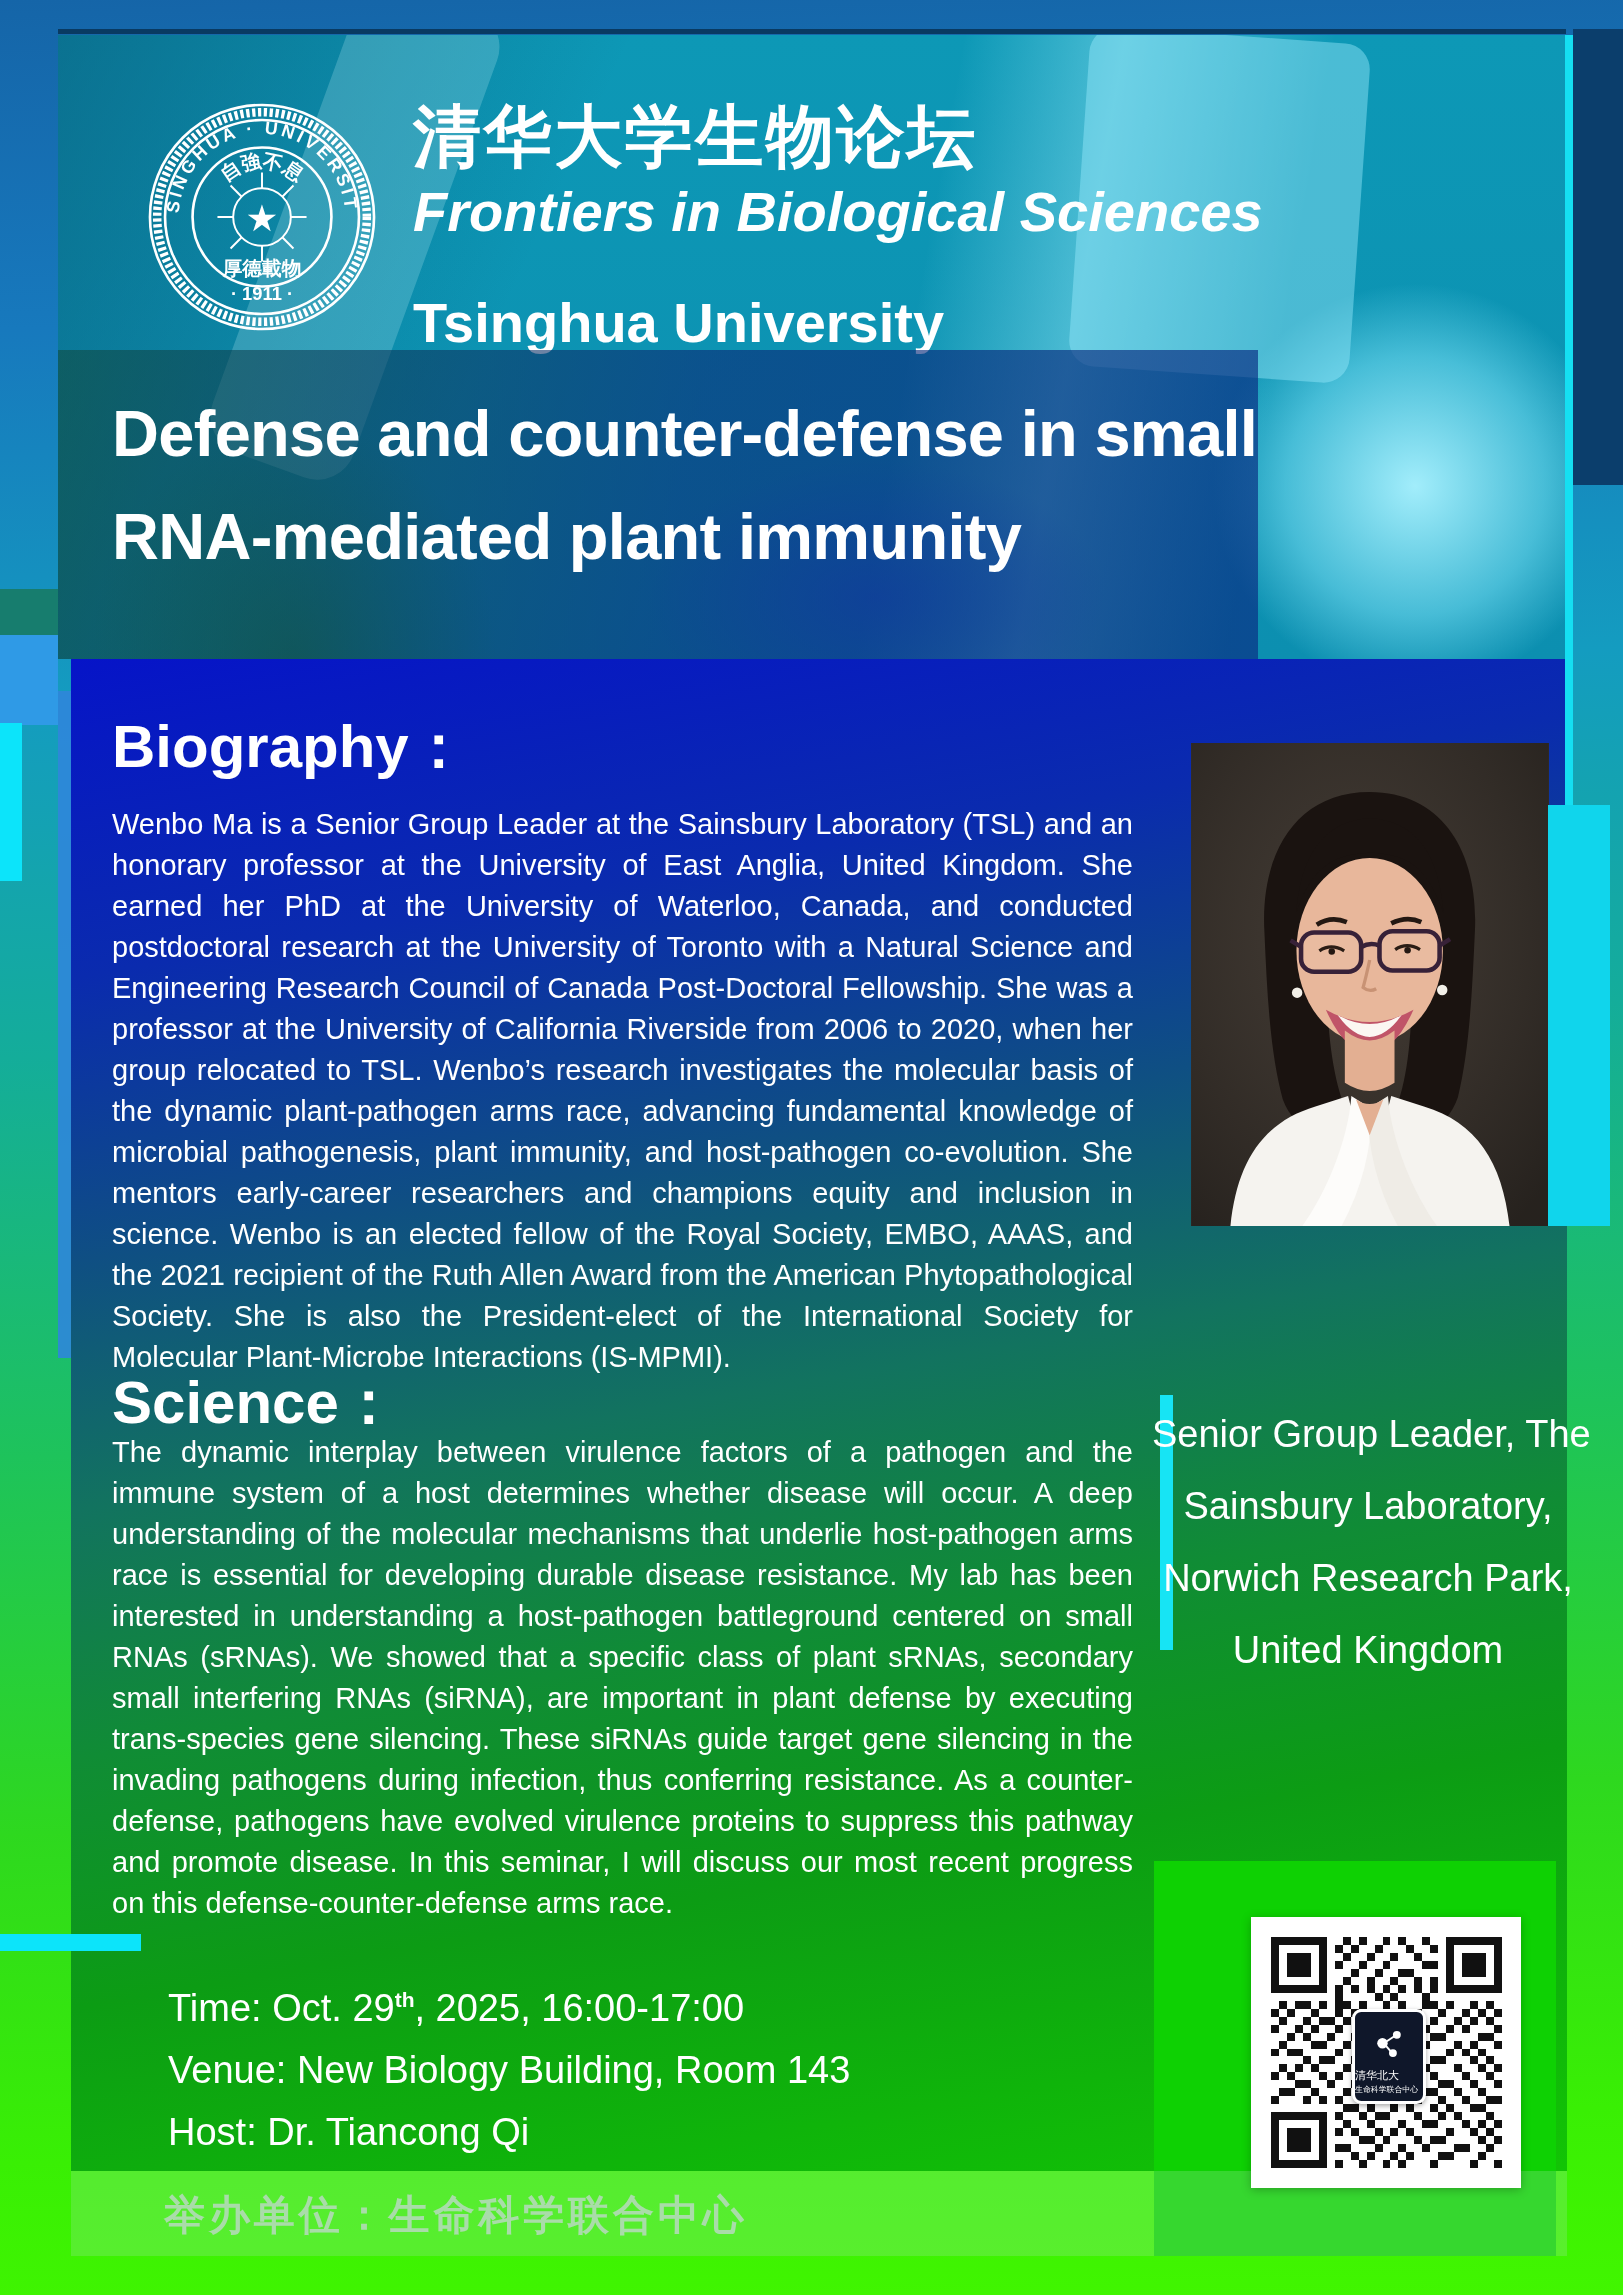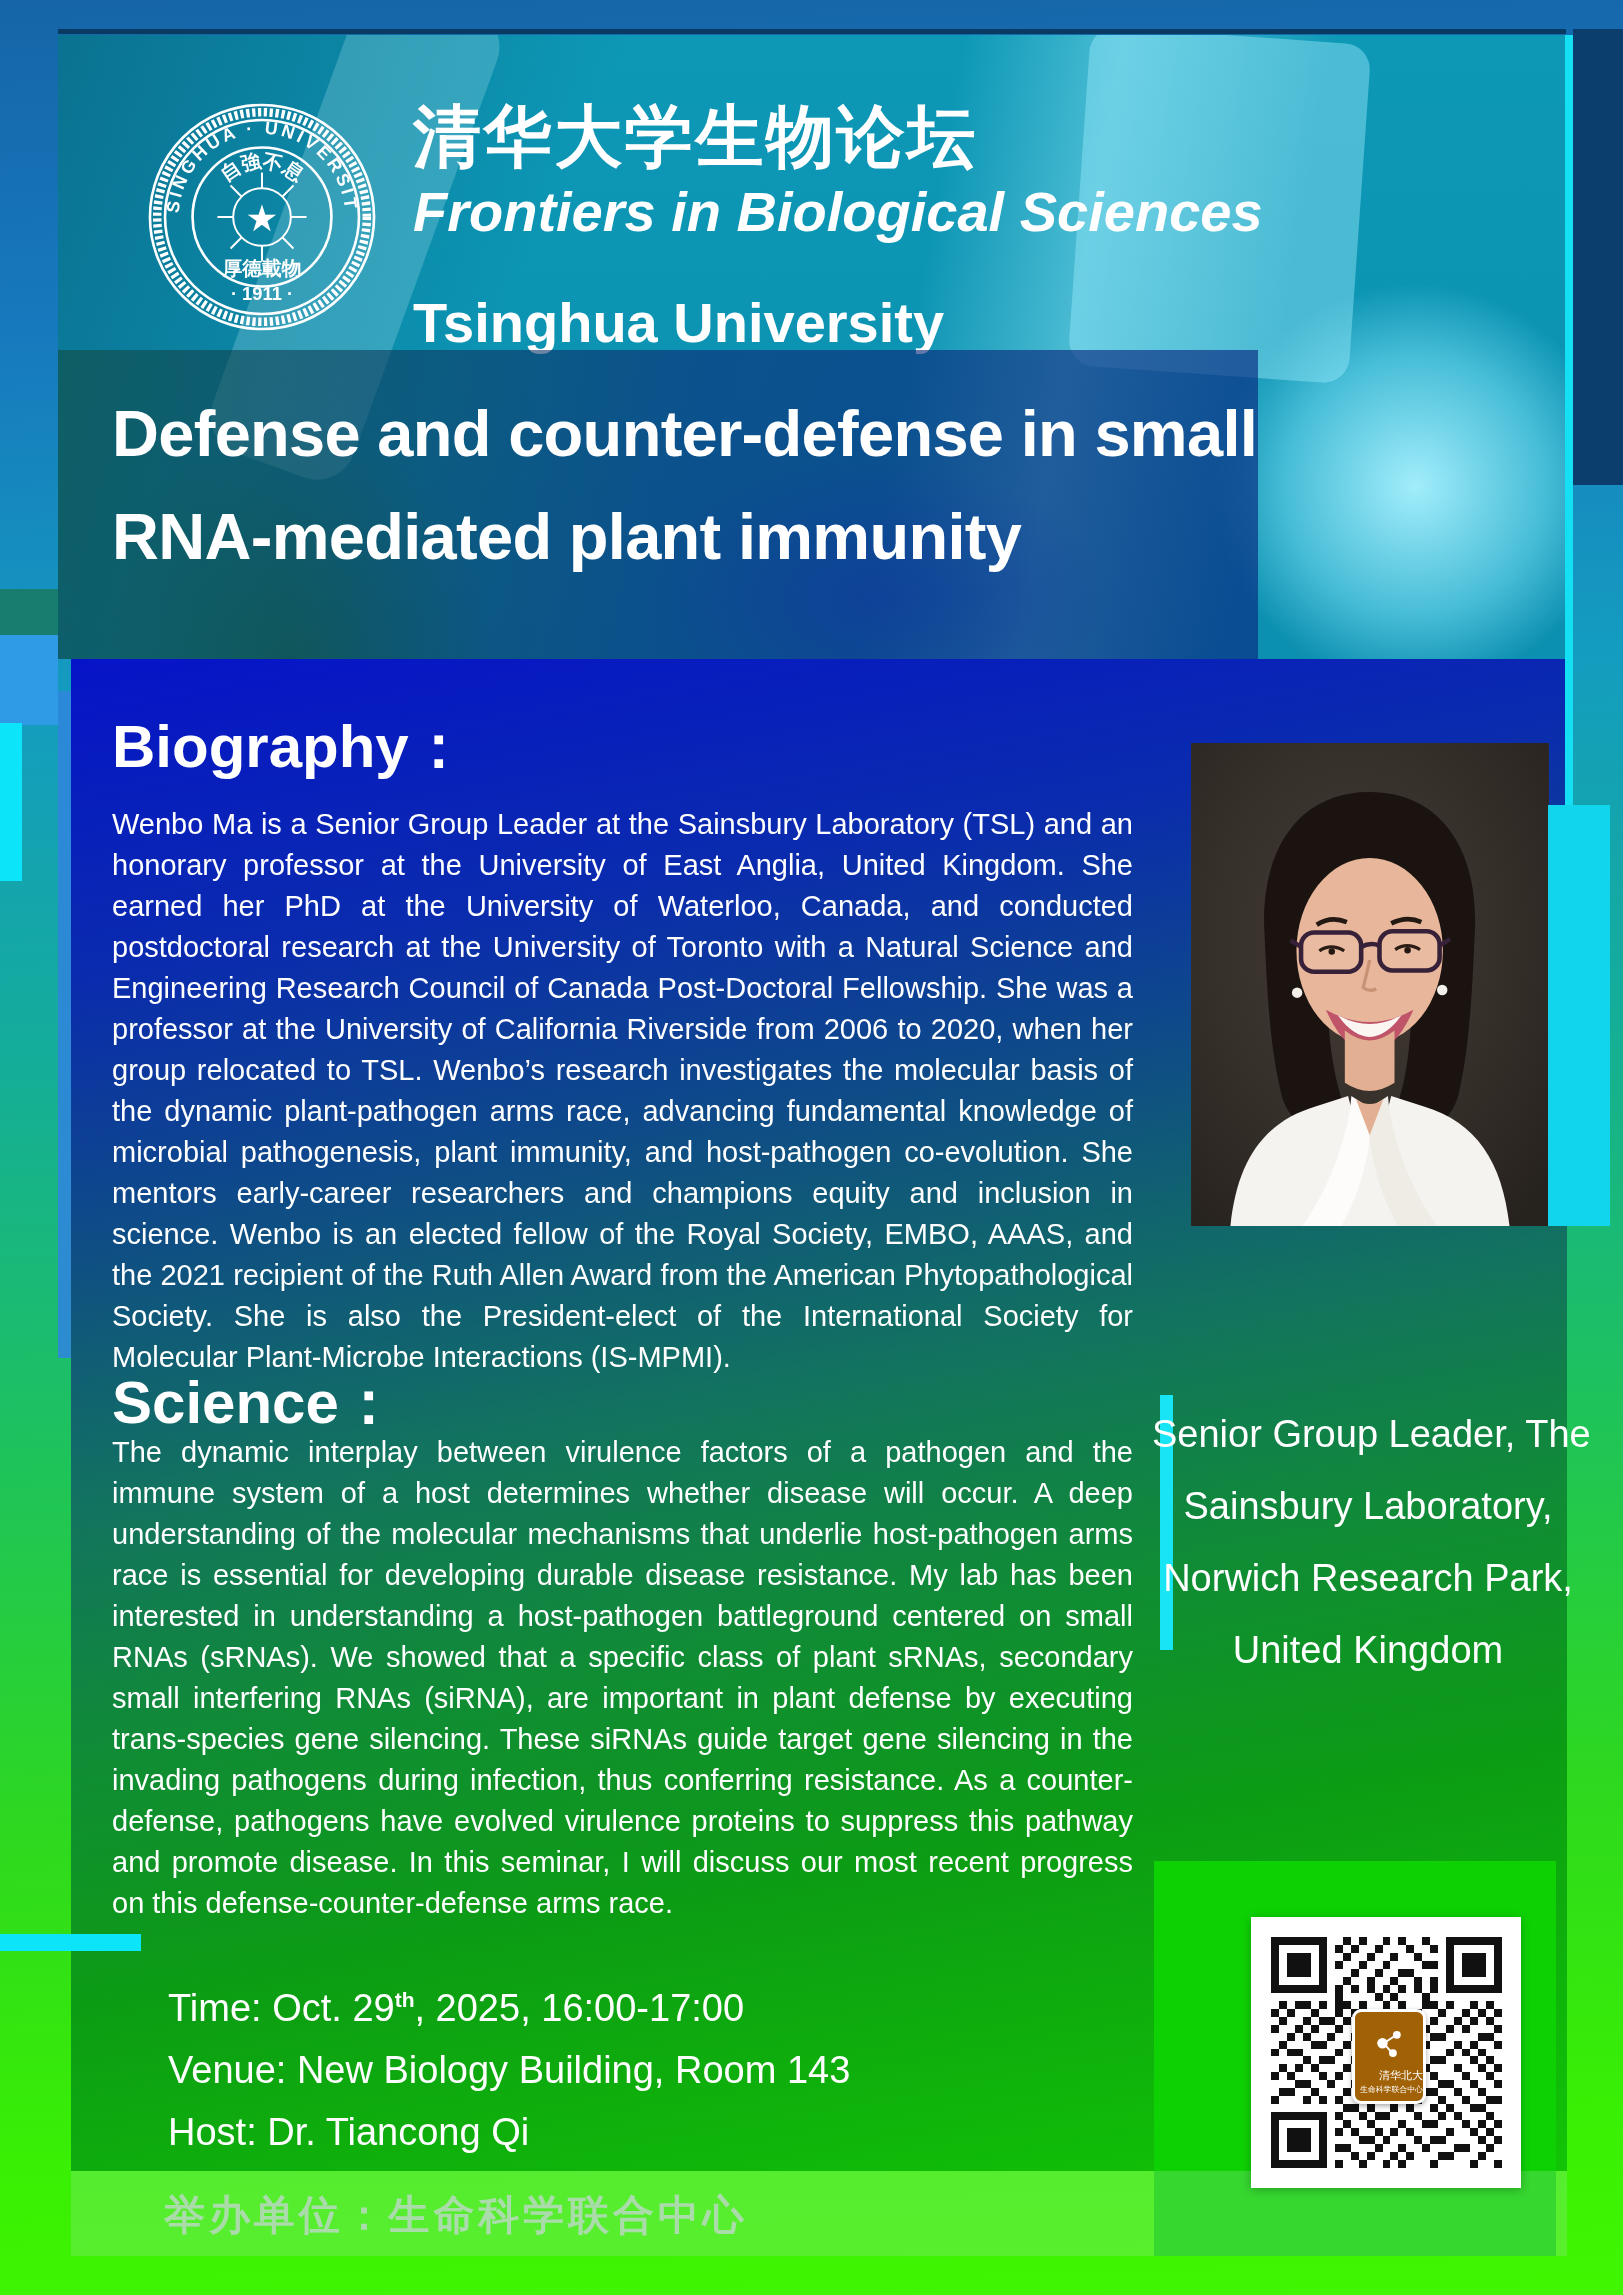--- a/index.html
+++ b/index.html
@@ -66,22 +66,22 @@
   .cyan-line-v{left:1565px;top:35px;width:7.9px;height:770px;background:#15dff2;}
   .cyan-block{left:1548px;top:805px;width:62px;height:421px;background:#10d5ec;}
   .green-block{left:1154px;top:1861px;width:402px;height:395px;background:#0ed103;}
   
   .footer-band{left:71px;top:2171px;width:1496px;height:85px;background:rgba(150,230,150,.30);}
   .footer-text{position:absolute;left:93px;top:17px;color:#a9dca9;font-size:41px;font-weight:bold;letter-spacing:3.9px;white-space:nowrap;}
   .qr-panel{left:1251px;top:1917px;width:270px;height:271px;background:#fff;box-shadow:0 2px 9.2px rgba(0,0,0,.25);}
   .qr-code{position:absolute;left:19.6px;top:20px;width:231px;height:231px;}
   .qr-badge{
     position:absolute;left:101px;top:92px;width:68px;height:89px;border-radius:9.2px;
-    background:#a16207;border:3.3px solid #fff;box-shadow:0 2px 5.2px rgba(0,0,0,.35);
-    display:flex;flex-direction:column;align-items:flex-end;justify-content:flex-end;
+    background:#0f172a;border:3.3px solid #fff;box-shadow:0 2px 5.2px rgba(0,0,0,.35);
+    display:flex;flex-direction:column;align-items:flex-start;justify-content:flex-end;
   }
   .badge-l1{color:#fff;font-size:11px;line-height:14.4px;}
   .badge-l2{color:#fff;font-size:7.9px;line-height:13px;margin-bottom:5.2px;white-space:nowrap;}
   .badge-icon{position:absolute;left:0;top:9.2px;width:100%;height:42px;}
 </style>
 </head>
 <body>
 
 <div id="poster">
 

